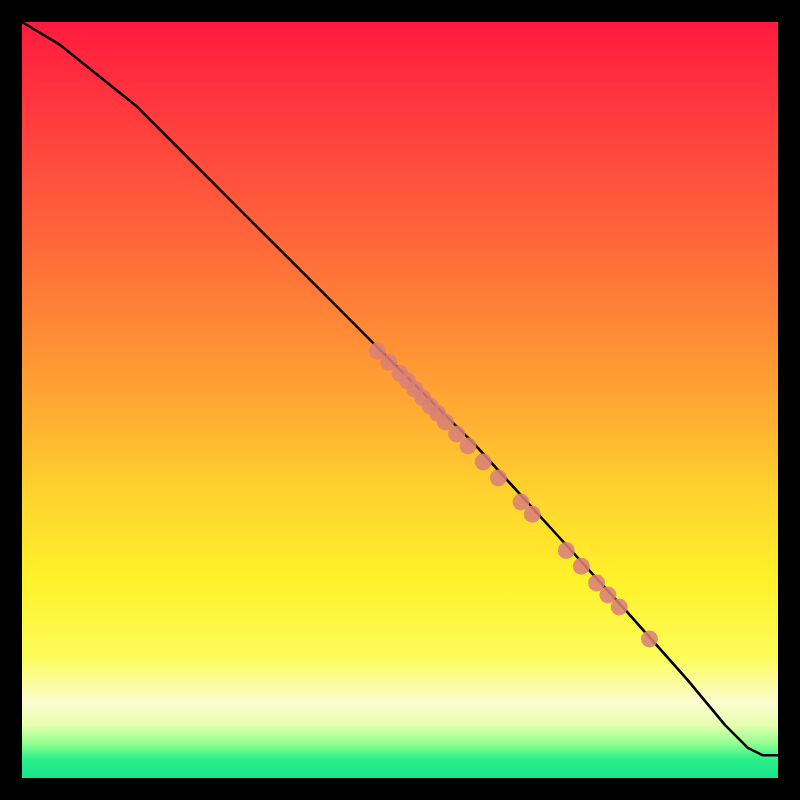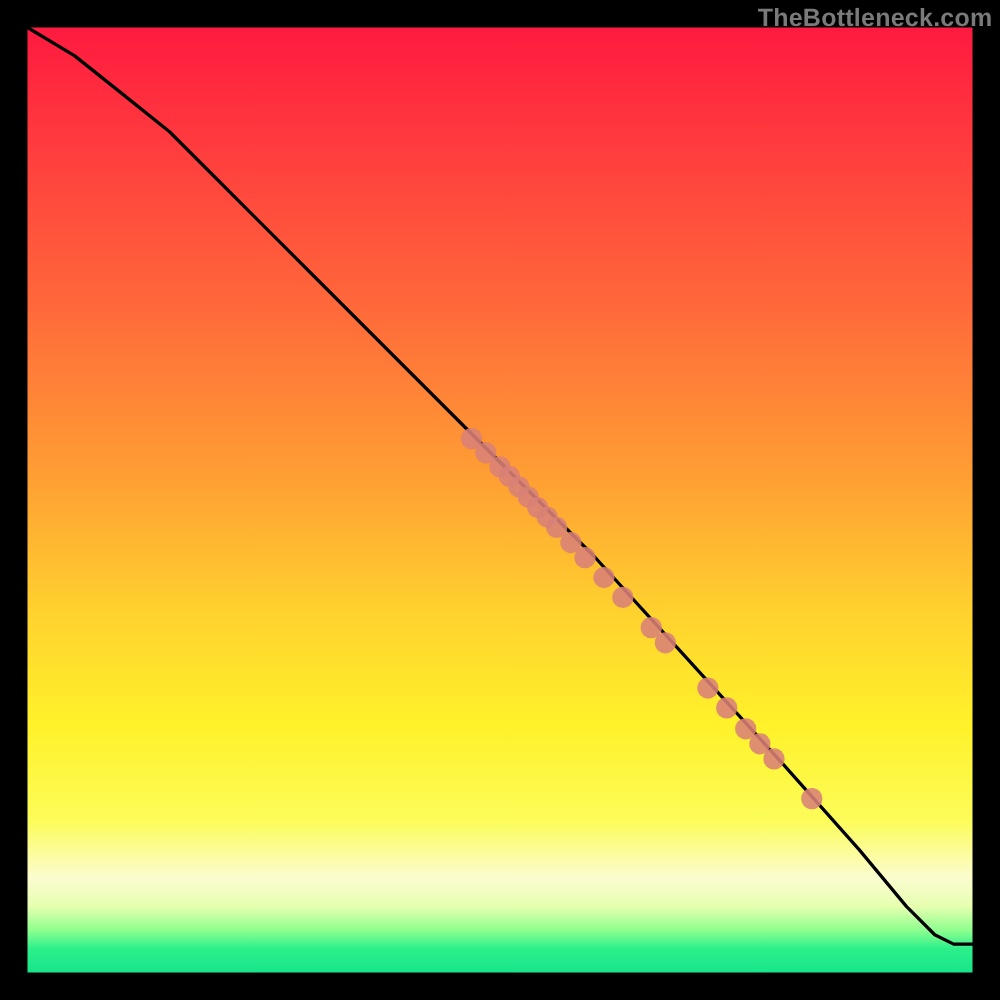--- a/index.html
+++ b/index.html
@@ -57,21 +57,20 @@
     height: 800px;
     pointer-events: none;
   }
 </style>
 </head>
 <body>
 
 <div class="stage">
   <div class="plot-area"></div>
 
-  <div class="watermark">TheBottleneck.com</div>
 
   <svg class="overlay" viewBox="0 0 800 800">
     <g id="line-layer">
         <path d="M22.0 22.0 L59.8 44.7 L97.6 74.9 L135.4 105.2 L173.2 143.0 L248.8 218.6 L324.4 294.2 L400.0 369.8 L475.6 445.4 L551.2 528.5 L626.8 611.7 L687.3 679.7 L725.1 725.1 L747.8 747.8 L762.9 755.3 L778.0 755.3" fill="none" stroke="#000000" stroke-width="2.6" stroke-linecap="round" stroke-linejoin="round"></path>
       </g>
     <g id="marker-layer">
         <circle cx="377.3" cy="350.9" r="8.5" fill="#d98177" stroke="#b76a60" stroke-width="0" fill-opacity="0.88"></circle>
         <circle cx="388.7" cy="362.2" r="8.5" fill="#d98177" stroke="#b76a60" stroke-width="0" fill-opacity="0.88"></circle>
         <circle cx="400.0" cy="373.5" r="8.5" fill="#d98177" stroke="#b76a60" stroke-width="0" fill-opacity="0.88"></circle>
         <circle cx="407.6" cy="381.1" r="8.5" fill="#d98177" stroke="#b76a60" stroke-width="0" fill-opacity="0.88"></circle>

